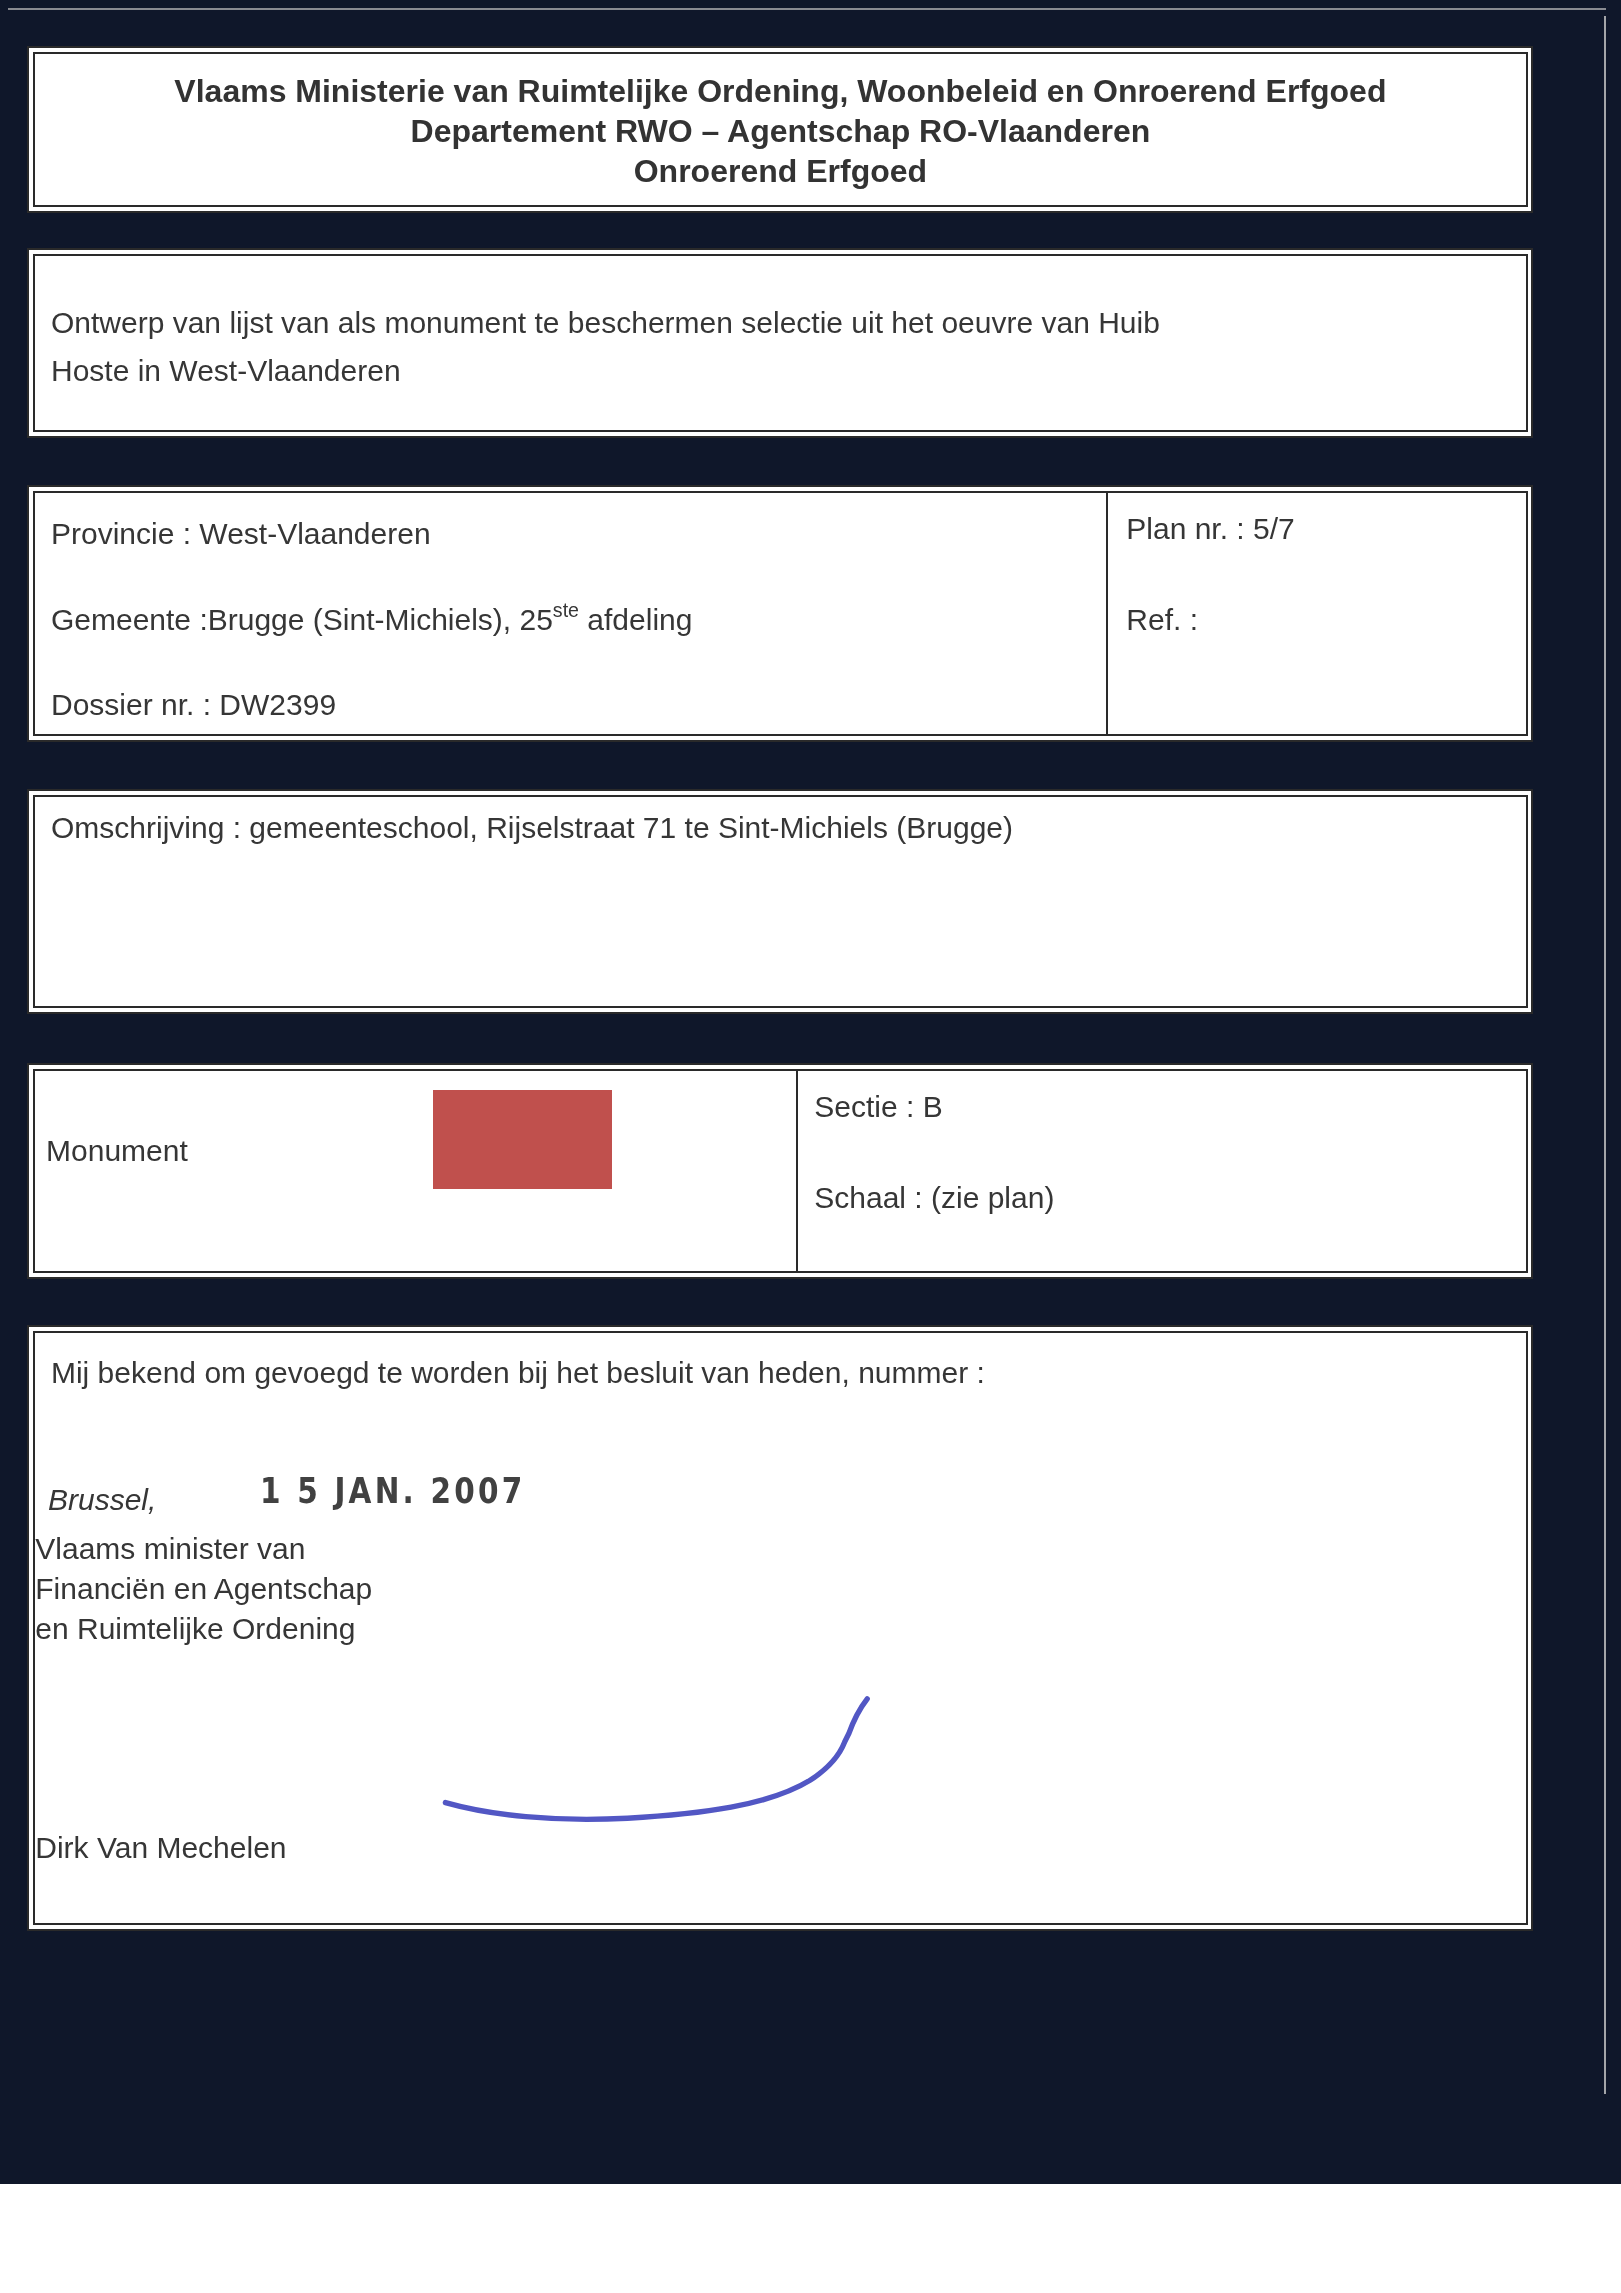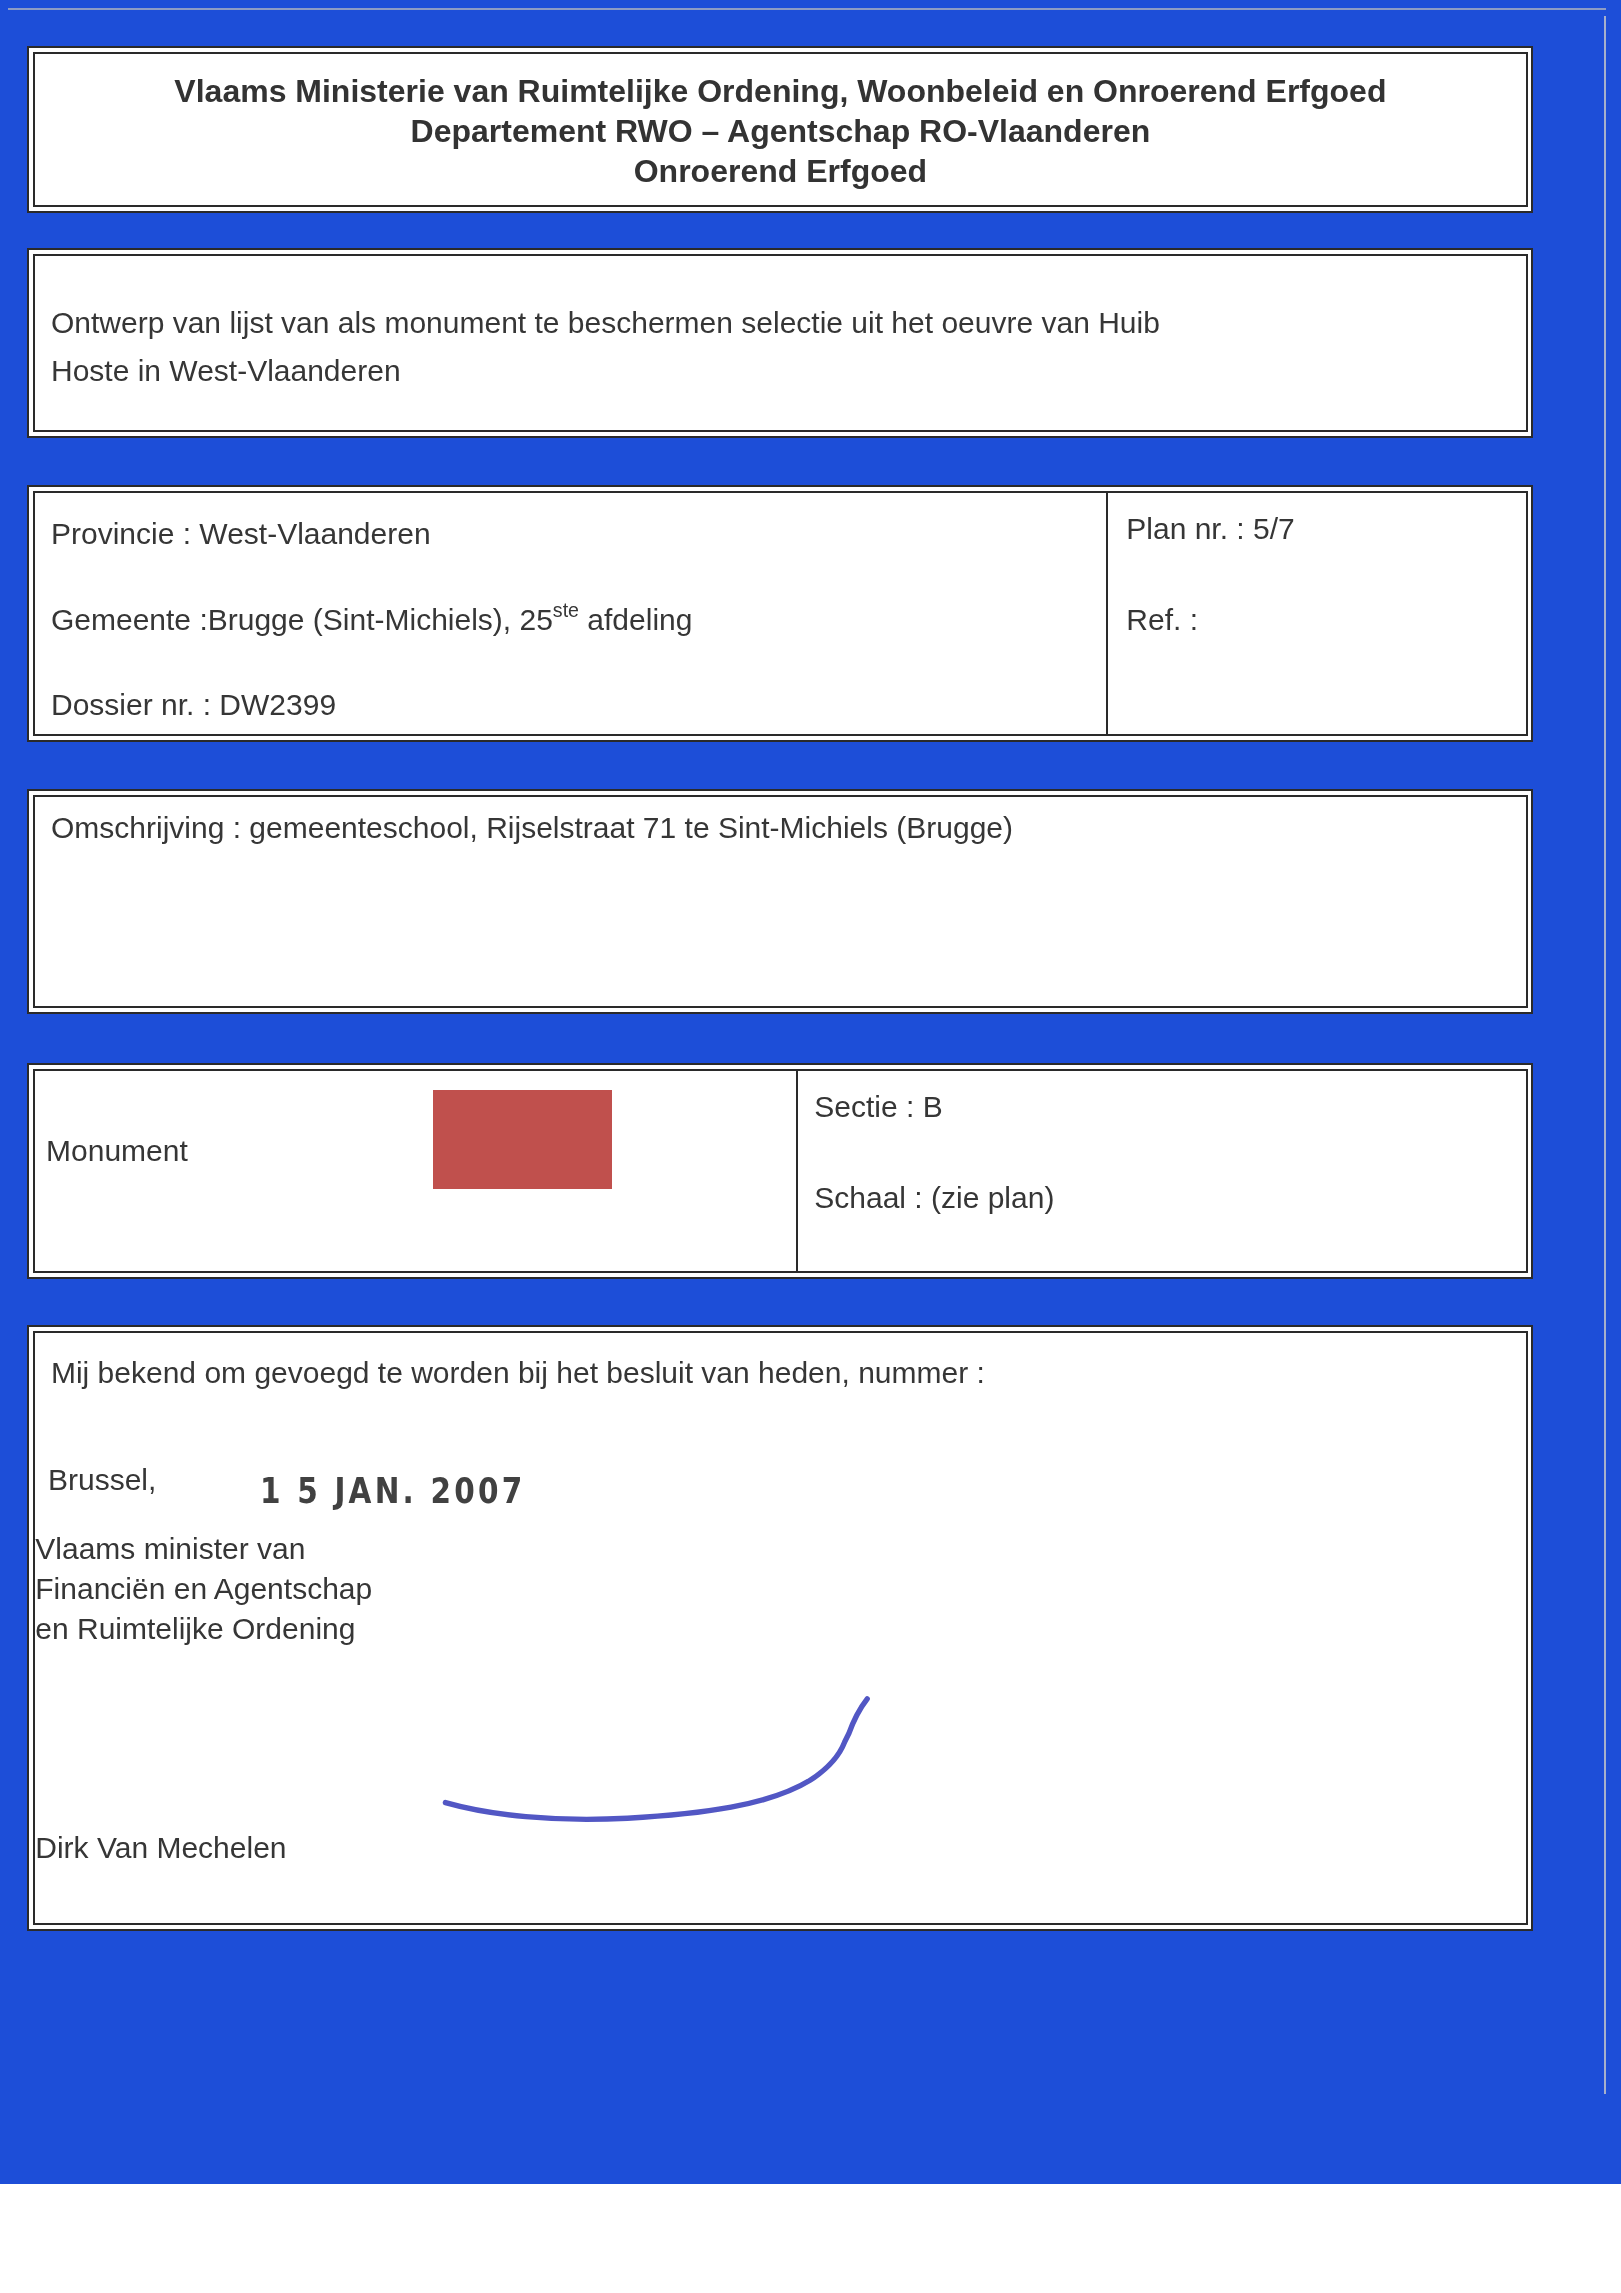--- a/index.html
+++ b/index.html
@@ -1,19 +1,19 @@
 <!DOCTYPE html>
 <html><head>
 <meta charset="utf-8">
 <style>
   html,body{margin:0;padding:0;background:#ffffff;}
   .page{
     position:relative;
     width:1621px;height:2184px;
-    background:#1d4ed8;
+    background:#0f172a;
     overflow:hidden;
     font-family:"Liberation Sans", sans-serif;
     color:#363636;
   }
   
   .scan-top{position:absolute;left:7.8px;top:7.8px;width:1598px;height:2px;background:#bdbdbd;opacity:.7;}
   .scan-right{position:absolute;left:1604px;top:15.7px;width:2px;height:2078px;background:#c9c9c9;opacity:.8;}
 
   
   .box{
@@ -98,21 +98,21 @@
       <div class="abs t" style="left:10.8px;top:61px;">Monument</div>
       <div class="swatch" style="background: rgb(192, 80, 77);"></div>
       <div class="abs t" style="left:779px;top:16.7px;">Sectie : B</div>
       <div class="abs t" style="left:779px;top:108px;">Schaal : (zie plan)</div>
     </div>
   </div>
 
   <div class="box box6">
     <div class="inner">
       <div class="abs t" style="left:15.7px;top:21.6px;">Mij bekend om gevoegd te worden bij het besluit van heden, nummer :</div>
-      <div class="abs t" style="left:12.7px;top:128px;">Brussel,</div>
+      <div class="abs t" style="left:12.7px;top:148px;font-style:italic;">Brussel,</div>
       <div class="abs stamp" style="left:225px;top:137px;">1 5 JAN. 2007</div>
       <div class="abs center-block" style="top:196px;">
         <div>Vlaams minister van</div>
         <div>Financiën en Agentschap</div>
         <div>en Ruimtelijke Ordening</div>
       </div>
       <svg class="sig" viewBox="0 0 470 140">
         <path d="M4 114 C50 127 115 134 190 130 C265 126 335 117 377 91 C397 78 407 65 412 52 L416 44 C421 30 428 17 435 8" fill="none" stroke-width="5.5" stroke-linecap="round" stroke="#5257c4"></path>
       </svg>
       <div class="abs center-block" style="top:495px;">Dirk Van Mechelen</div>

